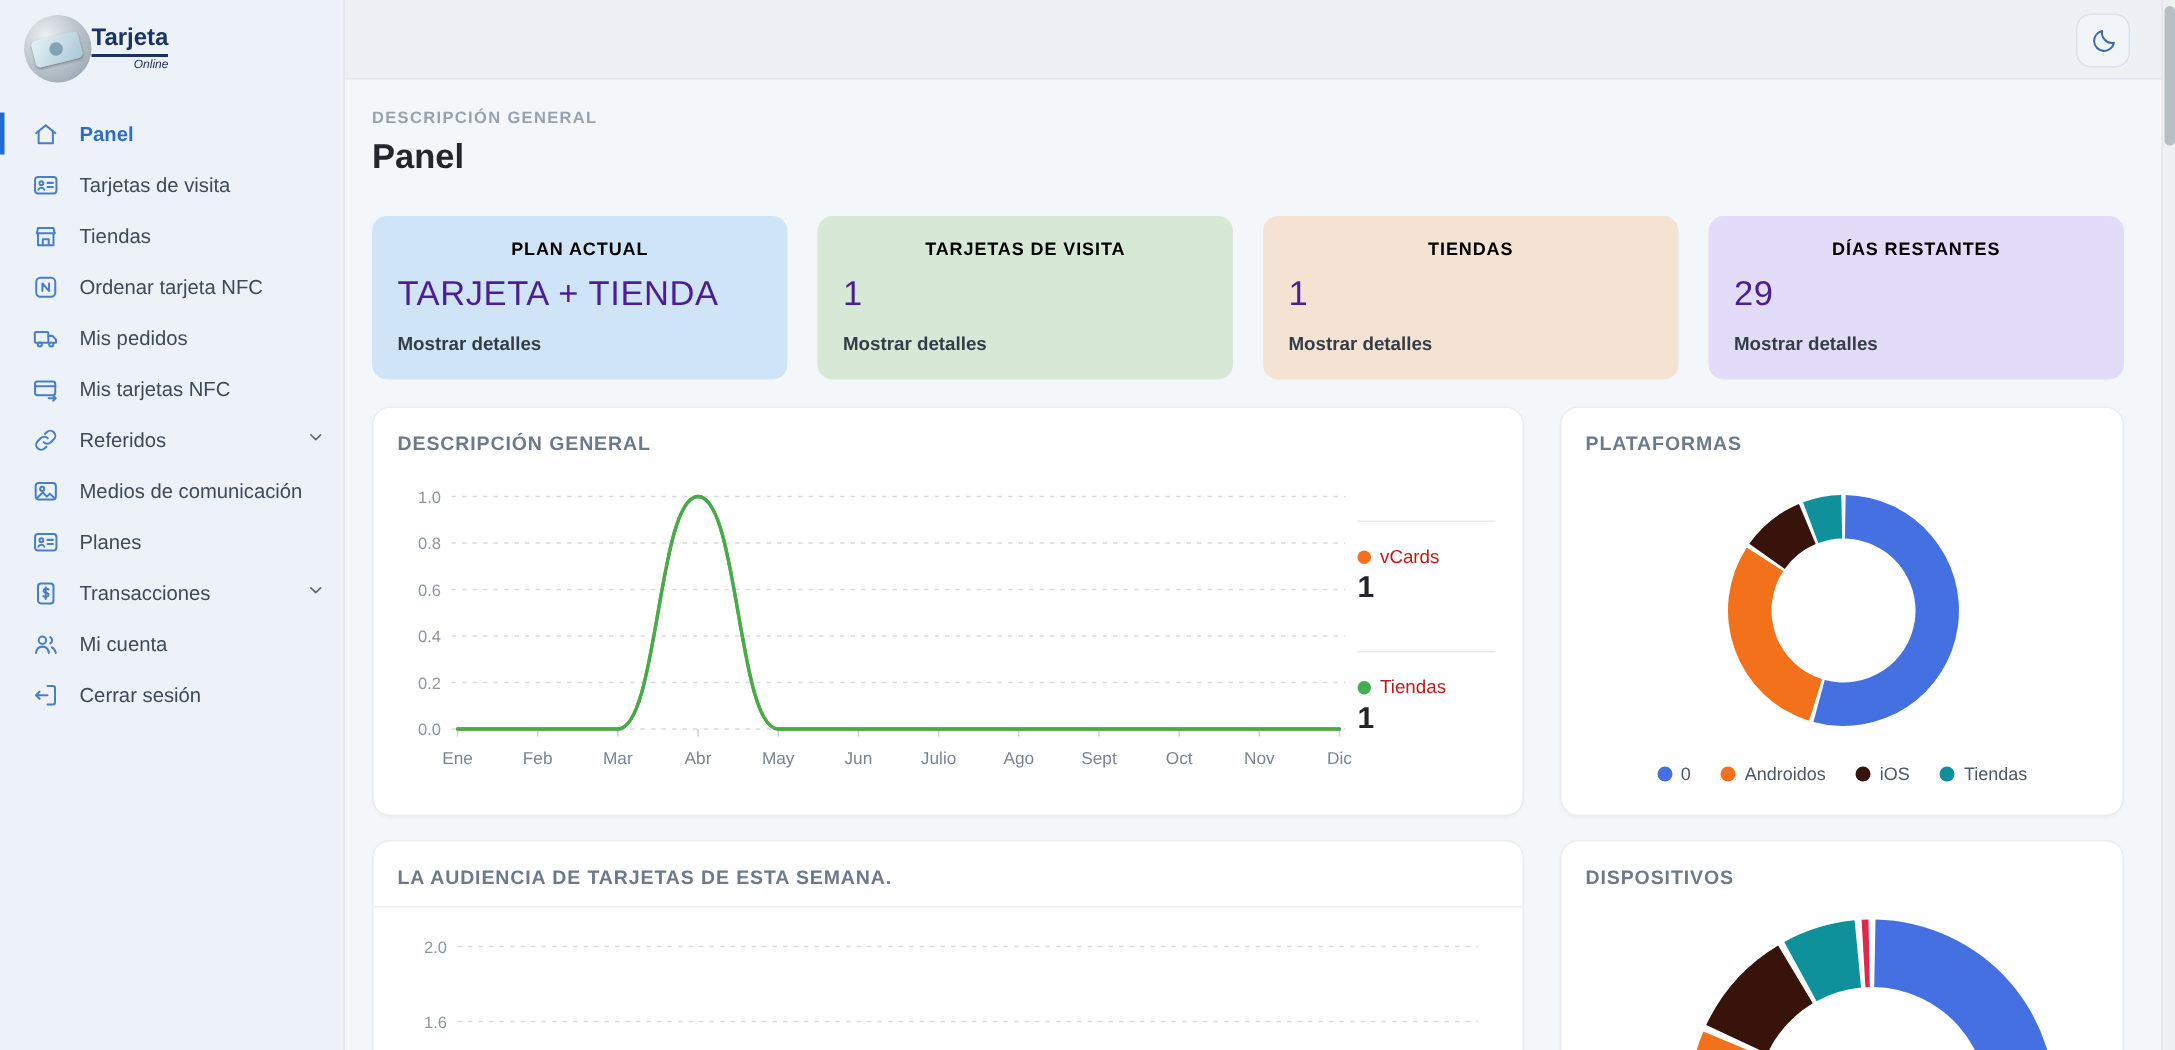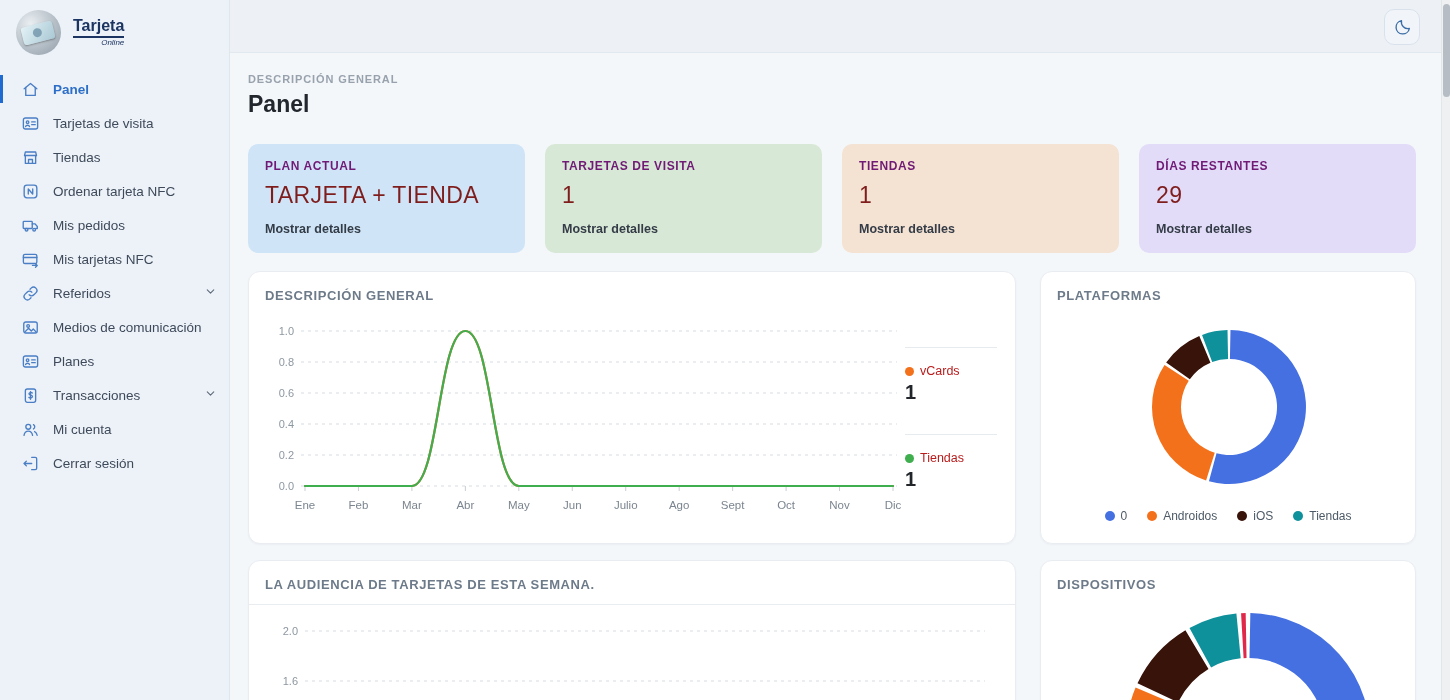--- a/index.html
+++ b/index.html
@@ -1,21 +1,21 @@
 <!DOCTYPE html>
 <html lang="es"><head>
 <meta charset="utf-8">
 <style>
   * { margin:0; padding:0; box-sizing:border-box; }
   html,body { width:1450px; height:700px; overflow:hidden; }
   body { font-family:"Liberation Sans", sans-serif; background:#f4f7fa; position:relative; color:#2c333b; }
 
   
   .sidebar { position:absolute; left:0; top:0; width:230px; height:700px; background:#edf2f8; border-right:1px solid #dfe6ee; z-index:5; }
-  .brand { display:flex; align-items:center; gap:12px; padding:10px 10px 10px 16px; height:64px; }
+  .brand { display:flex; align-items:center; gap:0; padding:10px 10px 10px 16px; height:64px; }
   .brand-logo { width:45px; height:45px; border-radius:50%; background:radial-gradient(circle at 32% 30%, #e9eef1, #8d9aa6); position:relative; overflow:hidden; flex:0 0 auto; }
   .logo-card { position:absolute; left:6px; top:14px; width:32px; height:18px; background:linear-gradient(135deg,#e3f2f6,#a9c8d4); border-radius:3px; transform:rotate(-14deg); box-shadow:0 1px 2px rgba(0,0,0,.35); }
   .logo-card::after { content:""; position:absolute; left:11px; top:4px; width:9px; height:9px; border-radius:50%; background:#6b8fa5; opacity:.75; }
   .brand-text { display:flex; flex-direction:column; line-height:1; }
   .brand-name { font-size:16px; font-weight:bold; color:#1c3461; border-bottom:2px solid #1c3461; padding-bottom:2px; }
   .brand-sub { font-size:8px; color:#1c3461; text-align:right; font-style:italic; margin-top:1px; }
   .nav { margin-top:8px; }
   .nav-item { display:flex; align-items:center; gap:13px; padding:0 12px 0 21px; height:34px; font-size:13.5px; color:#3e4a5a; cursor:pointer; position:relative; }
   .nav-item svg { width:19px; height:19px; stroke:#4a7ec5; fill:none; stroke-width:1.7; stroke-linecap:round; stroke-linejoin:round; flex:0 0 auto; }
   .nav-item.active { color:#2d6fc8; font-weight:bold; }
@@ -28,22 +28,22 @@
   .topbar { height:53px; background:#edf1f6; border-bottom:1px solid #e2e8ef; position:relative; }
   .theme-btn { position:absolute; right:30px; top:9px; width:36px; height:36px; border:1px solid #d9e2ec; border-radius:10px; background:#f1f5f9; display:flex; align-items:center; justify-content:center; cursor:pointer; }
   .theme-btn svg { width:19px; height:19px; stroke:#3b6ca6; fill:none; stroke-width:1.7; stroke-linejoin:round; }
 
   .content { padding:20px 0 0 18px; }
   .eyebrow { font-size:11px; font-weight:bold; letter-spacing:.9px; color:#98a2ad; }
   .page-title { font-size:23px; font-weight:bold; color:#22272e; margin-top:6px; }
 
   .stat-row { display:grid; grid-template-columns:repeat(4,1fr); gap:20px; width:1168px; margin-top:26px; }
   .stat-card { border-radius:10px; padding:15px 17px; height:109px; }
-  .stat-label { font-size:12px; font-weight:bold; letter-spacing:.6px; color:#701a75; }
-  .stat-value { font-size:23px; color:#7f1d1d; margin-top:9px; letter-spacing:.4px; }
+  .stat-label { font-size:12px; font-weight:bold; letter-spacing:.6px; color:#000000;text-align:center; }
+  .stat-value { font-size:23px; color:#4c1d95; margin-top:9px; letter-spacing:.4px; }
   .stat-link { font-size:12.5px; font-weight:bold; color:#343c47; margin-top:13px; display:inline-block; cursor:pointer; text-decoration:none; }
 
   .grid-row { display:grid; grid-template-columns:768px 376px; gap:24px; width:1168px; }
   .row2 { margin-top:18px; }
   .row3 { margin-top:16px; }
   .panel-card { background:#fff; border:1px solid #e9edf2; border-radius:12px; box-shadow:0 1px 2px rgba(16,24,40,.04); padding:16px; overflow:hidden; }
   .row2 .panel-card { height:273px; }
   .row3 .panel-card { height:330px; }
   .panel-title { font-size:13px; font-weight:bold; letter-spacing:.6px; color:#6d7a89; }
 

